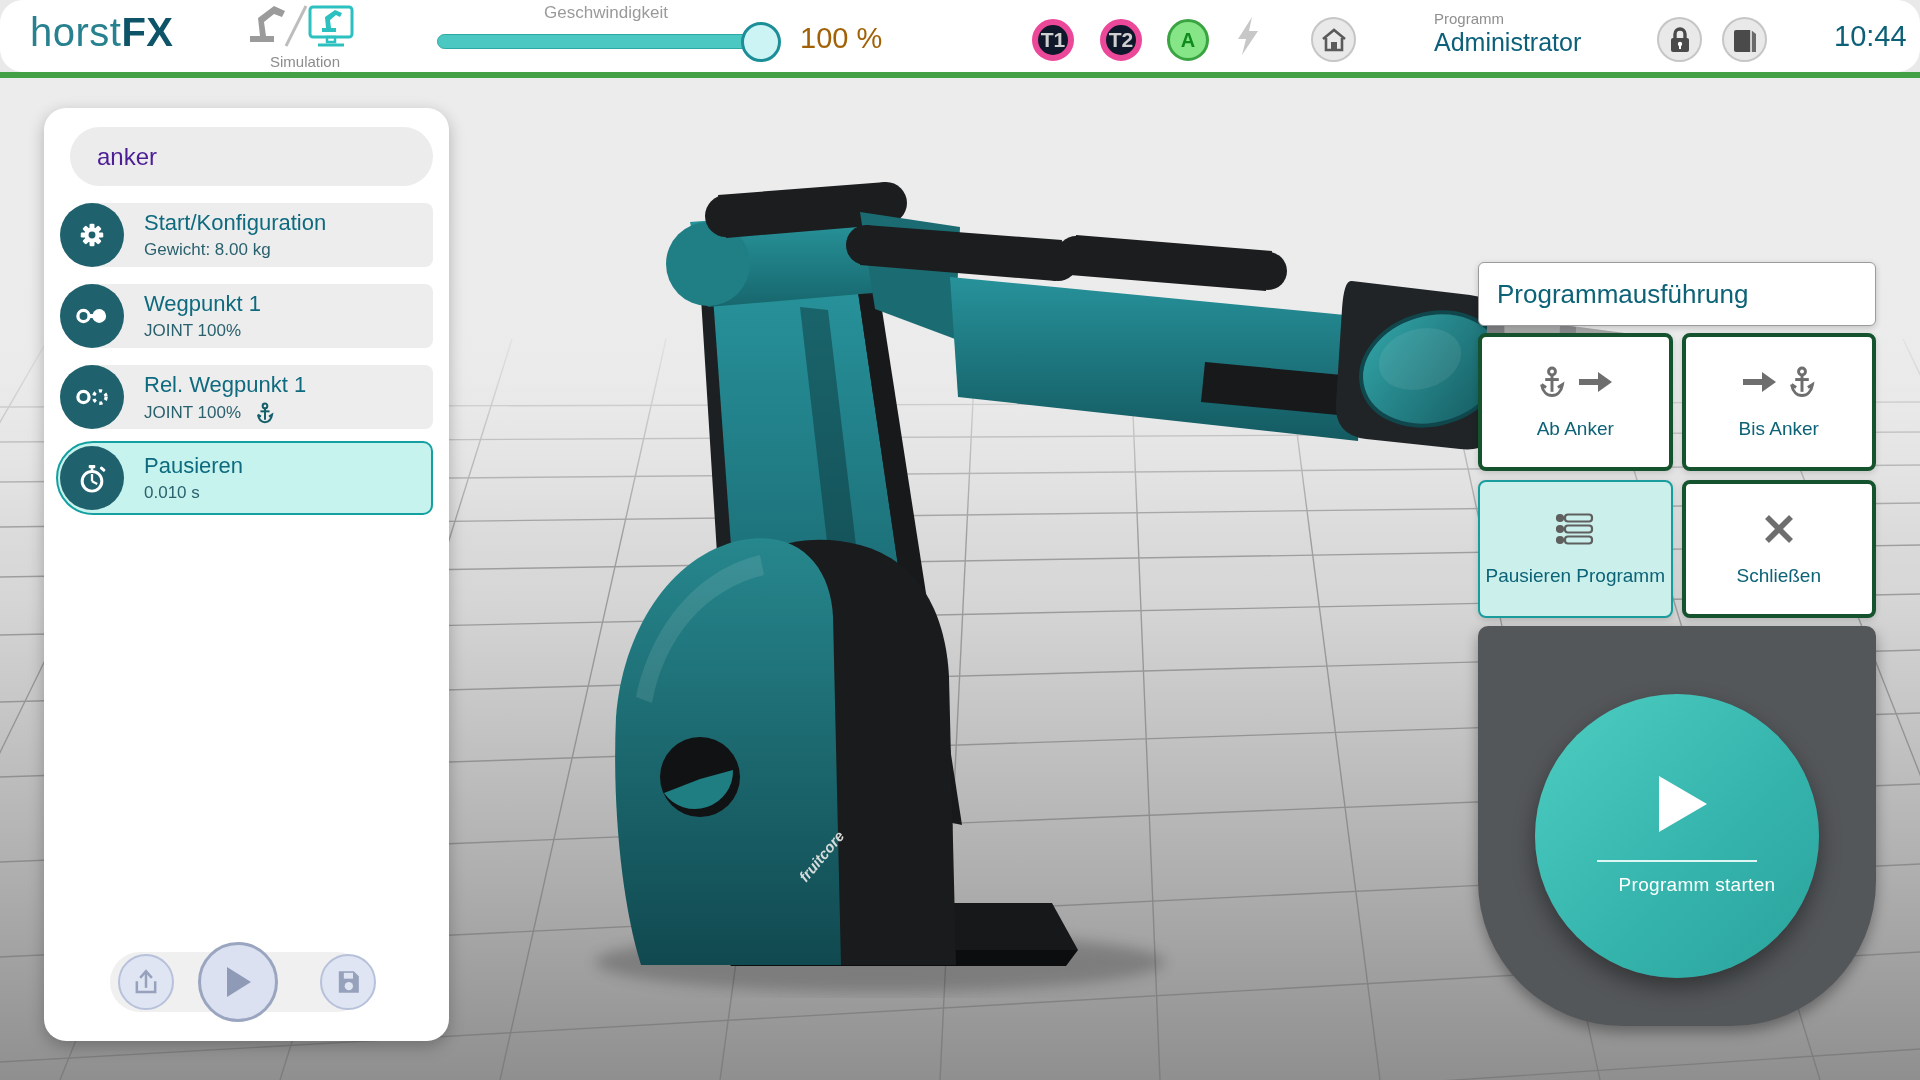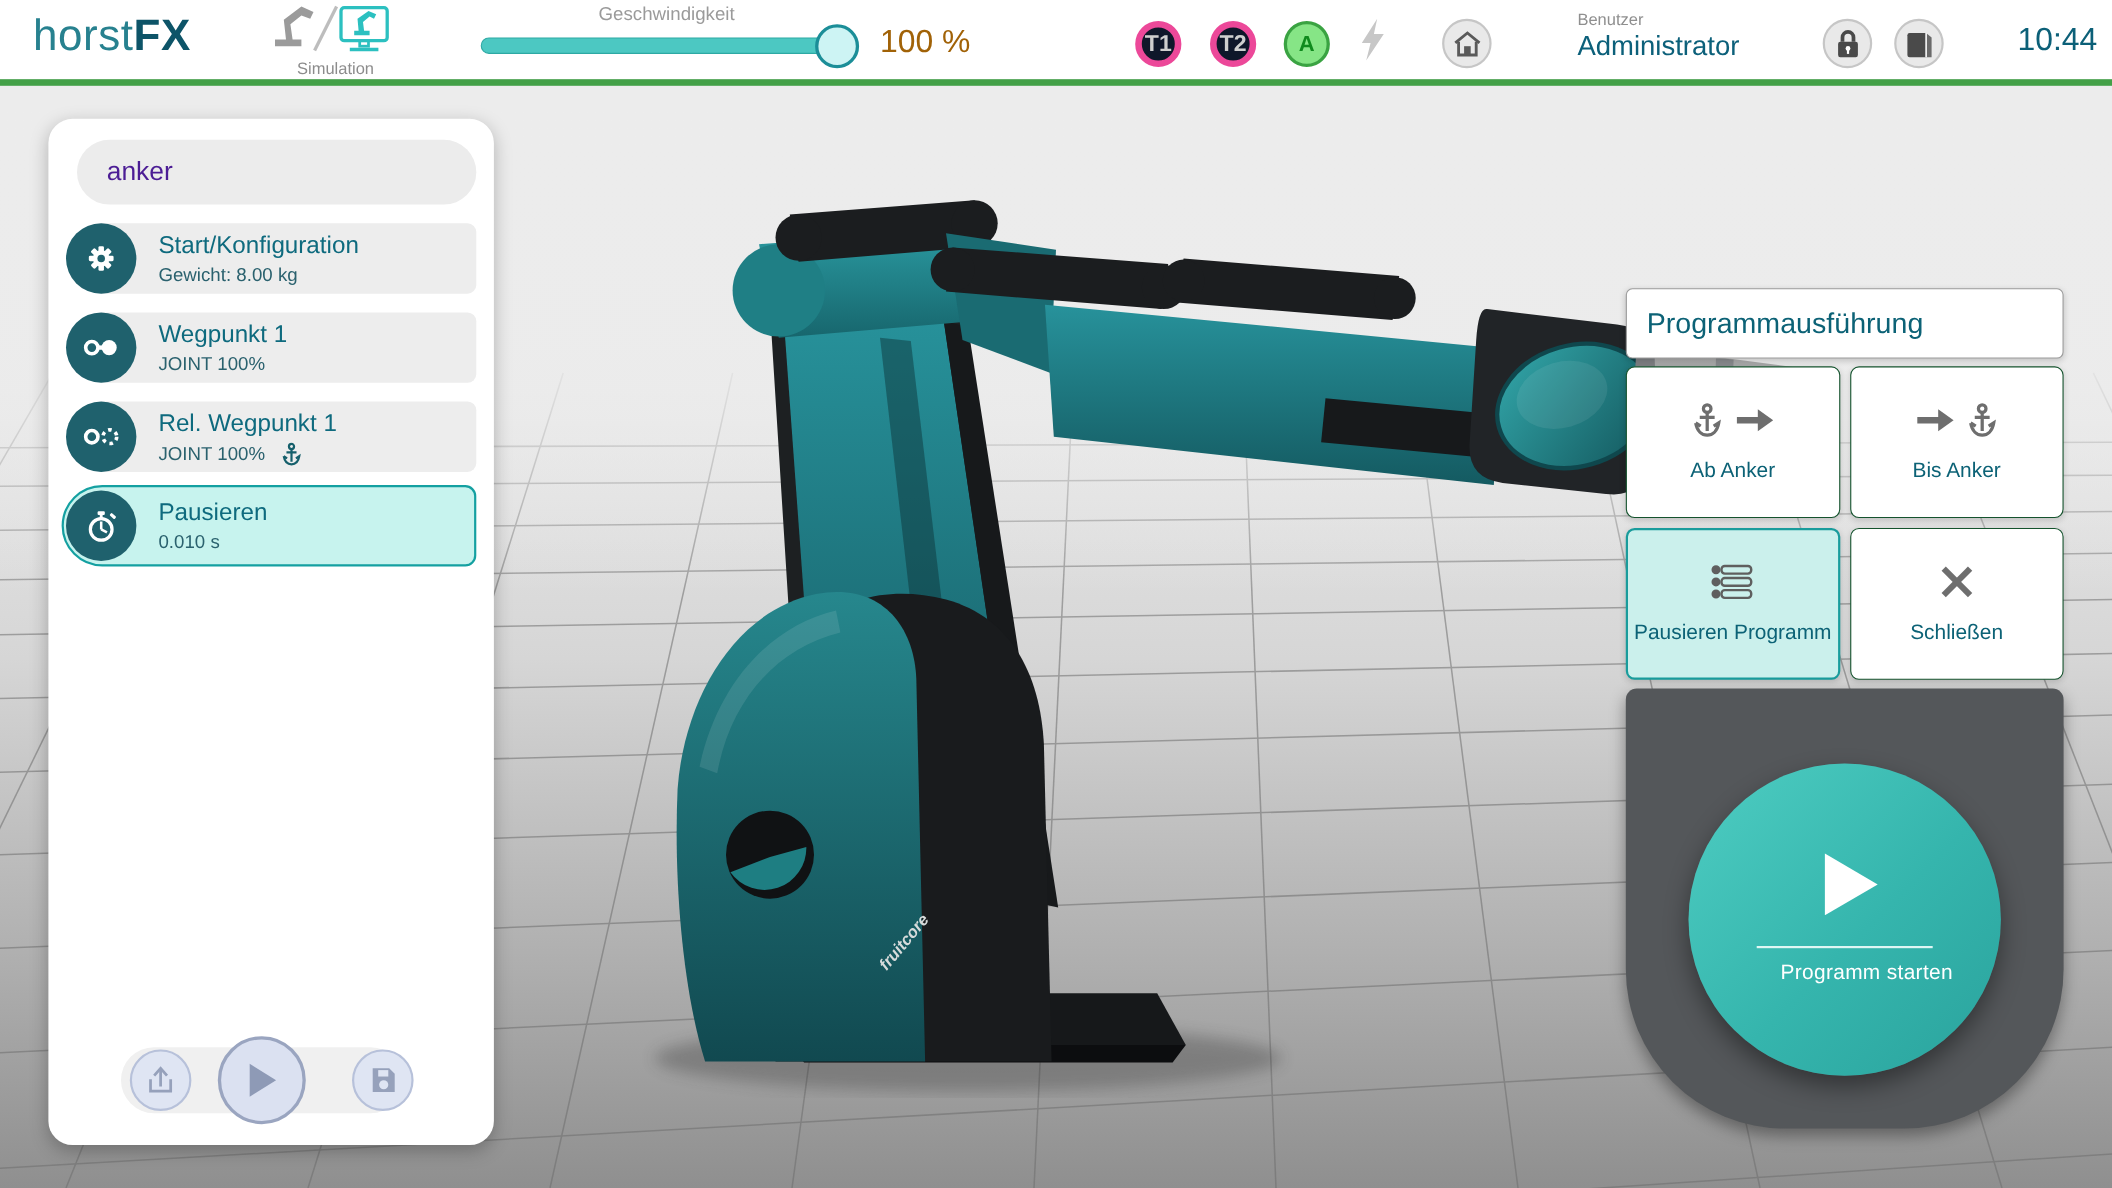--- a/index.html
+++ b/index.html
@@ -1,20 +1,20 @@
 <!DOCTYPE html>
 <html><head>
 <meta charset="utf-8">
 <style>
   * { margin:0; padding:0; box-sizing:border-box; }
   html,body { width:1920px; height:1080px; overflow:hidden;
     font-family:"Liberation Sans", sans-serif; background:#e9e9e9; }
 
   
-  .topbar { position:absolute; left:0; top:0; width:1920px; height:72px; background:#ffffff; z-index:30; }
+  .topbar { position:absolute; left:0; top:0; width:1920px; height:72px; background:#ffffff; z-index:30;border-radius:23px; }
   .green-line { position:absolute; left:0; top:72px; width:1920px; height:6px; background:#43a047; z-index:31; }
   .logo { position:absolute; left:30px; top:10px; font-size:40px; letter-spacing:.5px; }
   .logo .lr { color:#27818f; font-weight:400; }
   .logo .lb { color:#0d5468; font-weight:700; }
   .sim-wrap { position:absolute; left:240px; top:4px; width:130px; text-align:center; }
   .sim-label { font-size:15px; color:#8c8c8c; margin-top:1px; }
   .speed-label { position:absolute; left:437px; top:3px; width:338px; text-align:center; font-size:17px; color:#9a9a9a; }
   .slider { position:absolute; left:437px; top:26px; width:338px; height:30px; }
   .slider-track { position:absolute; left:0; top:8px; width:334px; height:15px; border-radius:8px;
     background:#4cc8c2; border:1px solid #2da9a4; }
@@ -58,21 +58,21 @@
     display:flex; align-items:center; justify-content:center; }
   .tool-sm { width:56px; height:56px; top:2px; }
   .tool-play { width:80px; height:80px; top:-10px; left:88px; border:3px solid #9aa5c0; background:#dbe1f1; }
 
   
   .right-col { position:absolute; left:1478px; top:262px; width:398px; z-index:20; }
   .exec-header { height:64px; background:#fff; border:1px solid #9b9b9b; border-radius:6px;
     box-shadow:0 2px 6px rgba(0,0,0,.18); font-size:26px; color:#0c6276; font-weight:500;
     line-height:62px; padding-left:18px; }
   .exec-grid { margin-top:7px; display:grid; grid-template-columns:1fr 1fr; gap:9px; }
-  .exec-btn { height:138px; background:#fff; border:1px solid #14532d; border-radius:8px;
+  .exec-btn { height:138px; background:#fff; border:4px solid #14532d; border-radius:8px;
     box-shadow:0 2px 6px rgba(0,0,0,.15); display:flex; flex-direction:column;
     align-items:center; justify-content:center; gap:18px; }
   .exec-btn.active { background:#cbf0ec; border:2px solid #199c9c; }
   .exec-icons { display:flex; align-items:center; gap:10px; height:36px; color:#6e6e6e; }
   .exec-label { font-size:19px; color:#0c6276; }
   .dark-panel { margin-top:8px; height:400px; background:#54575a; border-radius:10px 10px 145px 145px;
     position:relative; box-shadow:0 6px 14px rgba(0,0,0,.35); }
   .start-btn { position:absolute; left:57px; top:68px; width:284px; height:284px; border-radius:50%;
     background:linear-gradient(135deg,#4ecdc2 0%,#35b5ad 55%,#2aa39d 100%);
     box-shadow:0 10px 22px rgba(0,0,0,.4);
@@ -243,21 +243,21 @@
 
   <div class="round-btn" style="left:1311px">
     <svg width="26" height="26" viewBox="0 0 26 26">
       <path d="M2,12 L13,3 L24,12" fill="none" stroke="#5a5a5a" stroke-width="2.6"></path>
       <path d="M5,11 V23 H21 V11" fill="none" stroke="#5a5a5a" stroke-width="2.6"></path>
       <rect x="10" y="15" width="6" height="8" fill="#5a5a5a"></rect>
     </svg>
   </div>
 
   <div class="user-block">
-    <div class="user-label">Benutzer</div>
+    <div class="user-label">Programm</div>
     <div class="user-name">Administrator</div>
   </div>
 
   <div class="round-btn" style="left:1657px">
     <svg width="26" height="28" viewBox="0 0 26 28">
       <path d="M8,12 V8 a5,5 0 0 1 10,0 V12" fill="none" stroke="#4a4a4a" stroke-width="3.4"></path>
       <rect x="4" y="12" width="18" height="14" rx="2" fill="#4a4a4a"></rect>
       <circle cx="13" cy="18" r="2.2" fill="#ffffff"></circle>
         <rect x="12" y="19" width="2" height="4" fill="#ffffff"></rect>
     </svg>

